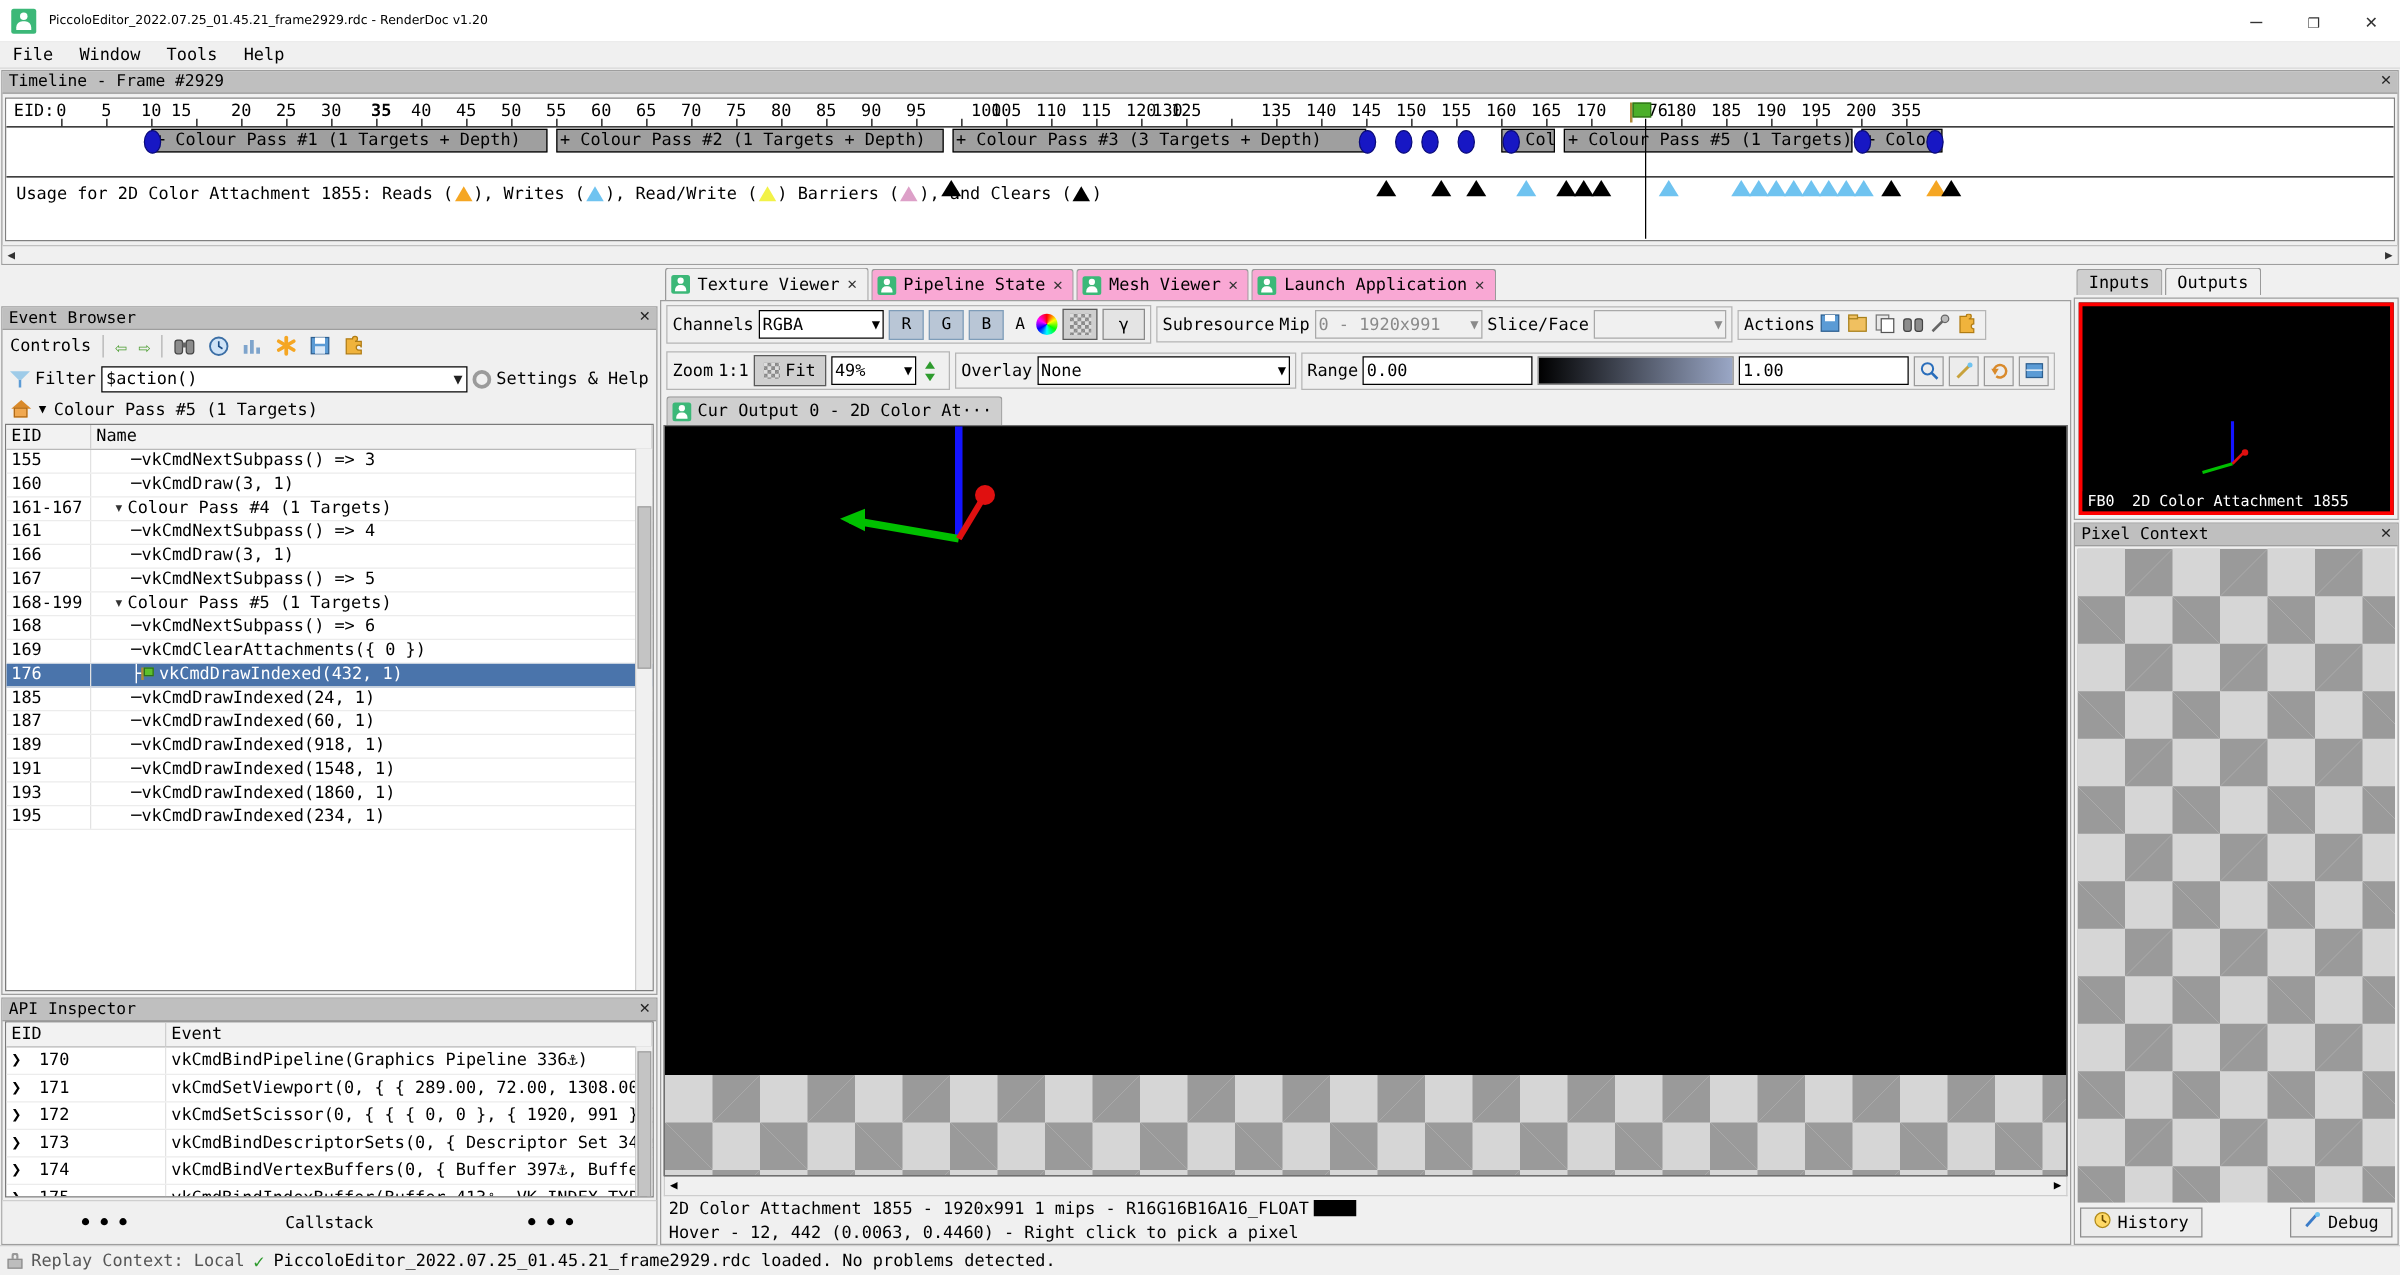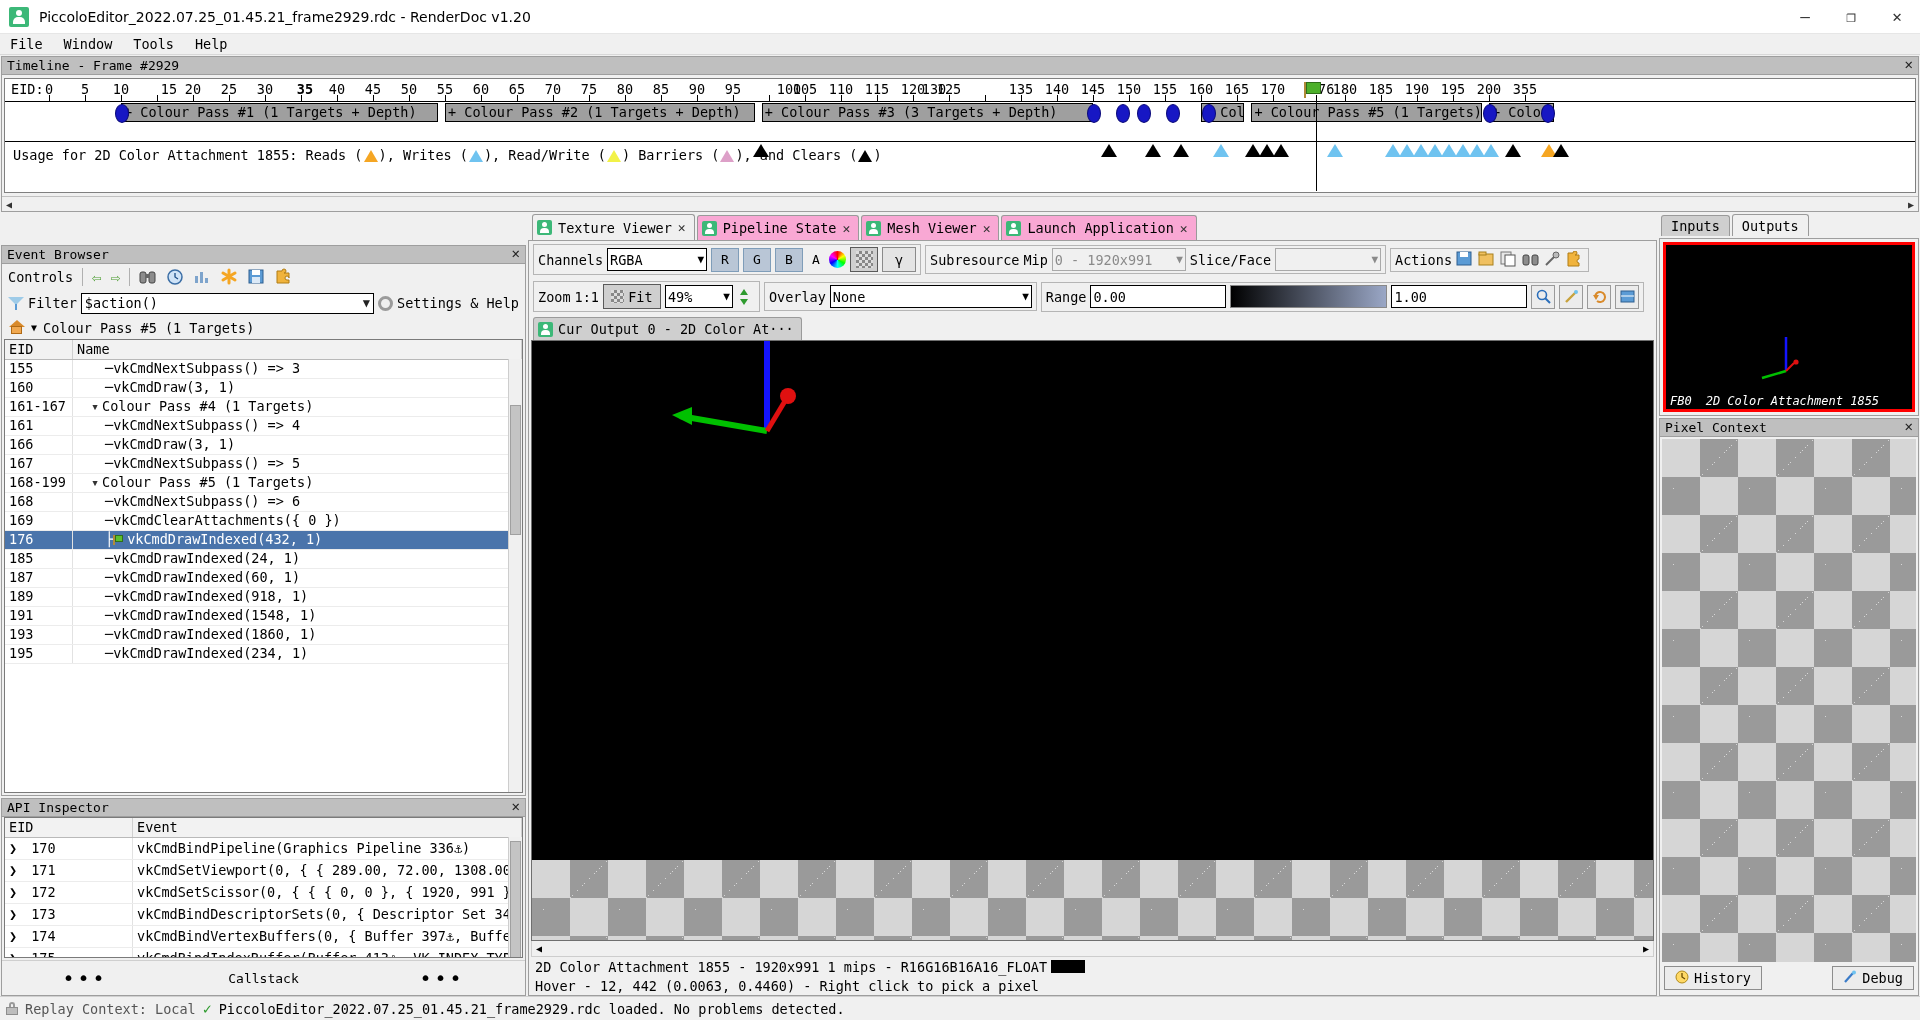--- a/index.html
+++ b/index.html
@@ -12,21 +12,21 @@
   }
   .app{position:relative;width:1920px;height:1020px;display:flex;flex-direction:column;background:#f0f0f0;}
 
   
   .titlebar{height:33px;min-height:33px;background:#ffffff;display:flex;align-items:center;
             border-bottom:1px solid #e6e6e6;}
   .tb-icon{width:20px;height:20px;margin-left:9px;margin-right:10px;background:#3cb878;
            border-radius:2px;position:relative;flex:0 0 auto;}
   .tb-icon::before{content:"";position:absolute;left:7px;top:3px;width:6px;height:6px;border-radius:50%;background:#fff;}
   .tb-icon::after{content:"";position:absolute;left:4px;top:10px;width:12px;height:7px;border-radius:5px 5px 0 0;background:#fff;}
-  .tb-title{font-family:"DejaVu Sans","Liberation Sans",sans-serif;font-size:14px;color:#000;}
+  .tb-title{font-family:"DejaVu Sans","Liberation Sans",sans-serif;font-size:10px;color:#000;}
   .tb-ctrls{margin-left:auto;display:flex;height:100%;}
   .tb-btn{width:46px;height:100%;display:flex;align-items:center;justify-content:center;font-size:16px;color:#333;}
 
   
   .menubar{height:20px;min-height:20px;background:#f0f0f0;display:flex;align-items:center;padding-left:8px;gap:17px;
            border-bottom:1px solid #d8d8d8;font-size:13.5px;}
   .menuitem{padding:0 2px;}
 
   
   .timeline{background:#f0f0f0;border:1px solid #9e9e9e;margin:1px 1px 0 1px;}
@@ -150,21 +150,21 @@
   .swatch{display:inline-block;width:34px;height:13px;background:#000;vertical-align:-2px;margin-left:4px;}
 
   
   .iotabs{height:22px;display:flex;align-items:flex-end;gap:2px;padding-left:2px;}
   .iotab{height:20px;padding:0 9px;display:flex;align-items:center;font-size:13.5px;background:#cfcfcf;
          border:1px solid #9a9a9a;border-bottom:none;border-radius:3px 3px 0 0;}
   .iotab.active{background:#f0f0f0;height:21px;}
   .outbox{border:1px solid #9e9e9e;background:#f0f0f0;padding:3px;}
   .thumb{width:100%;height:170px;border:3px solid #ff0000;background:#000;position:relative;box-sizing:border-box;}
   .thumblabel{position:absolute;left:0;right:0;bottom:0;height:16px;background:rgba(0,0,0,.55);color:#fff;
-              font-size:12px;display:flex;align-items:center;gap:14px;padding-left:4px;box-sizing:border-box;font-style:italic;}
+              font-size:12px;display:flex;align-items:center;gap:14px;padding-left:4px;box-sizing:border-box;}
   .pixctx{flex:1;border:1px solid #9e9e9e;background:#f0f0f0;display:flex;flex-direction:column;min-height:0;}
   .pixcanvas{flex:1;margin:2px;background-image:linear-gradient(45deg,#9a9a9a 25%,transparent 25%),
       linear-gradient(-45deg,#9a9a9a 25%,transparent 25%),linear-gradient(45deg,transparent 75%,#9a9a9a 75%),
       linear-gradient(-45deg,transparent 75%,#9a9a9a 75%);
       background-size:76px 76px;background-position:0 0,0 38px,38px -38px,-38px 0;background-color:#d6d6d6;min-height:0;}
   .pixbtns{height:28px;display:flex;align-items:center;justify-content:space-between;padding:0 4px 3px 4px;}
   .pbtn{height:22px;padding:0 10px;border:1px solid #8d8d8d;background:#ececec;display:flex;align-items:center;gap:5px;font-size:13.5px;}
 
   
   .statusbar{height:23px;min-height:23px;background:#f0f0f0;border-top:1px solid #d0d0d0;display:flex;align-items:center;
@@ -205,21 +205,21 @@
     <div class="tl-body">
       <div class="tl-ruler">
         <div class="tl-eid">EID:</div>
         <div id="ticks">
             <div class="tick" style="left: 44px;">0</div>
             <div class="tickline" style="left: 44px;"></div>
             <div class="tick" style="left: 80px;">5</div>
             <div class="tickline" style="left: 80px;"></div>
             <div class="tick" style="left: 116px;">10</div>
             <div class="tickline" style="left: 116px;"></div>
-            <div class="tick" style="left: 164px;">15</div>
+            <div class="tick" style="left: 140px;">15</div>
             <div class="tickline" style="left: 152px;"></div>
             <div class="tick" style="left: 188px;">20</div>
             <div class="tickline" style="left: 188px;"></div>
             <div class="tick" style="left: 224px;">25</div>
             <div class="tickline" style="left: 224px;"></div>
             <div class="tick" style="left: 260px;">30</div>
             <div class="tickline" style="left: 260px;"></div>
             <div class="tick" style="left: 300px; font-weight: bold;">35</div>
             <div class="tickline" style="left: 296px;"></div>
             <div class="tick" style="left: 332px;">40</div>

